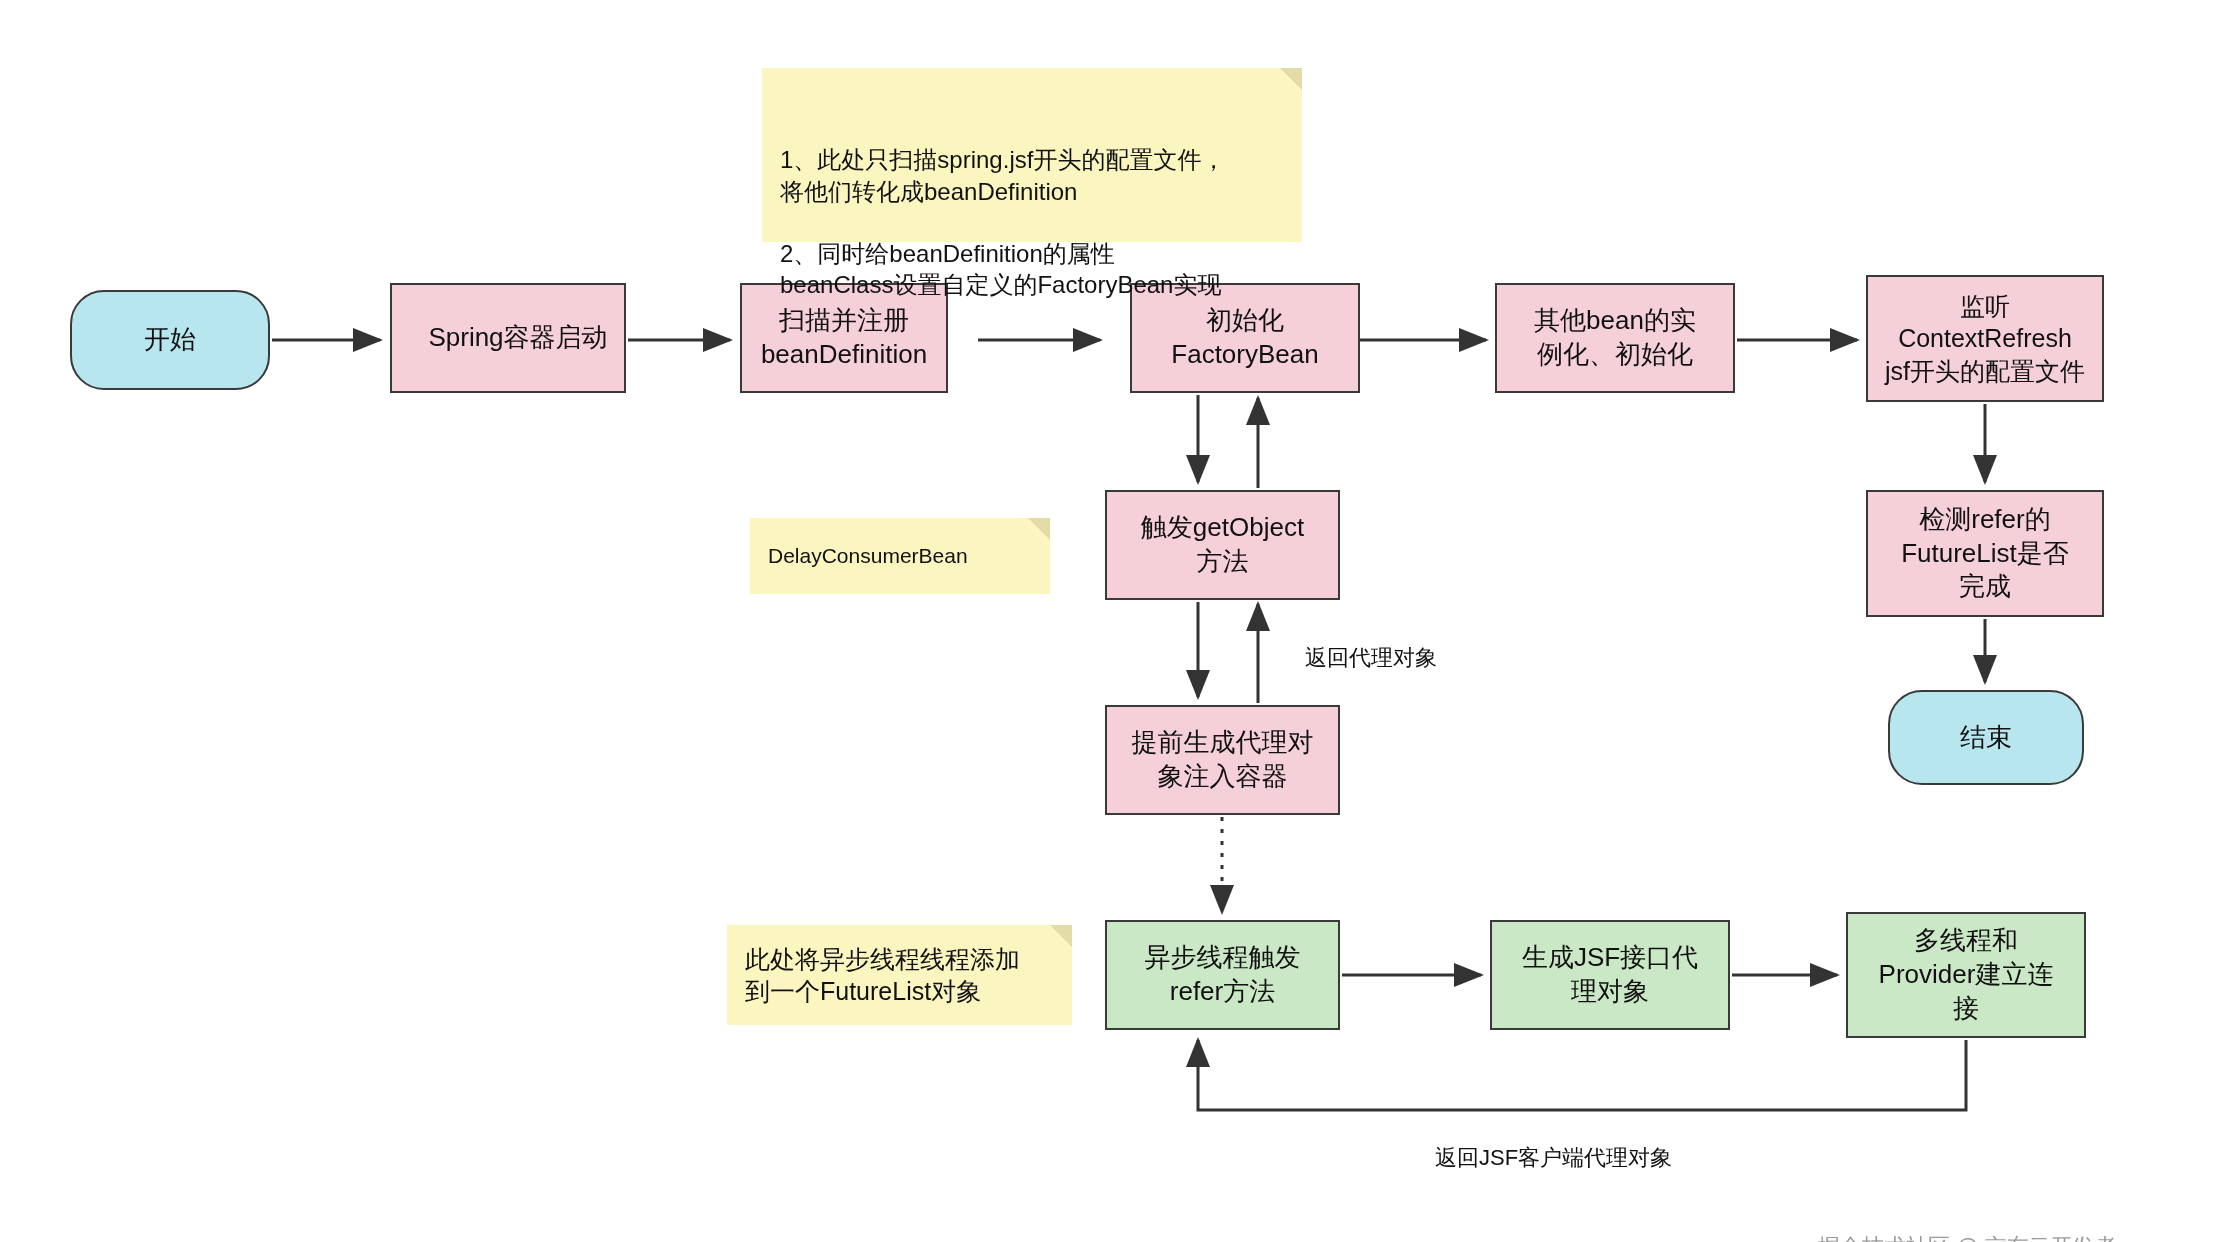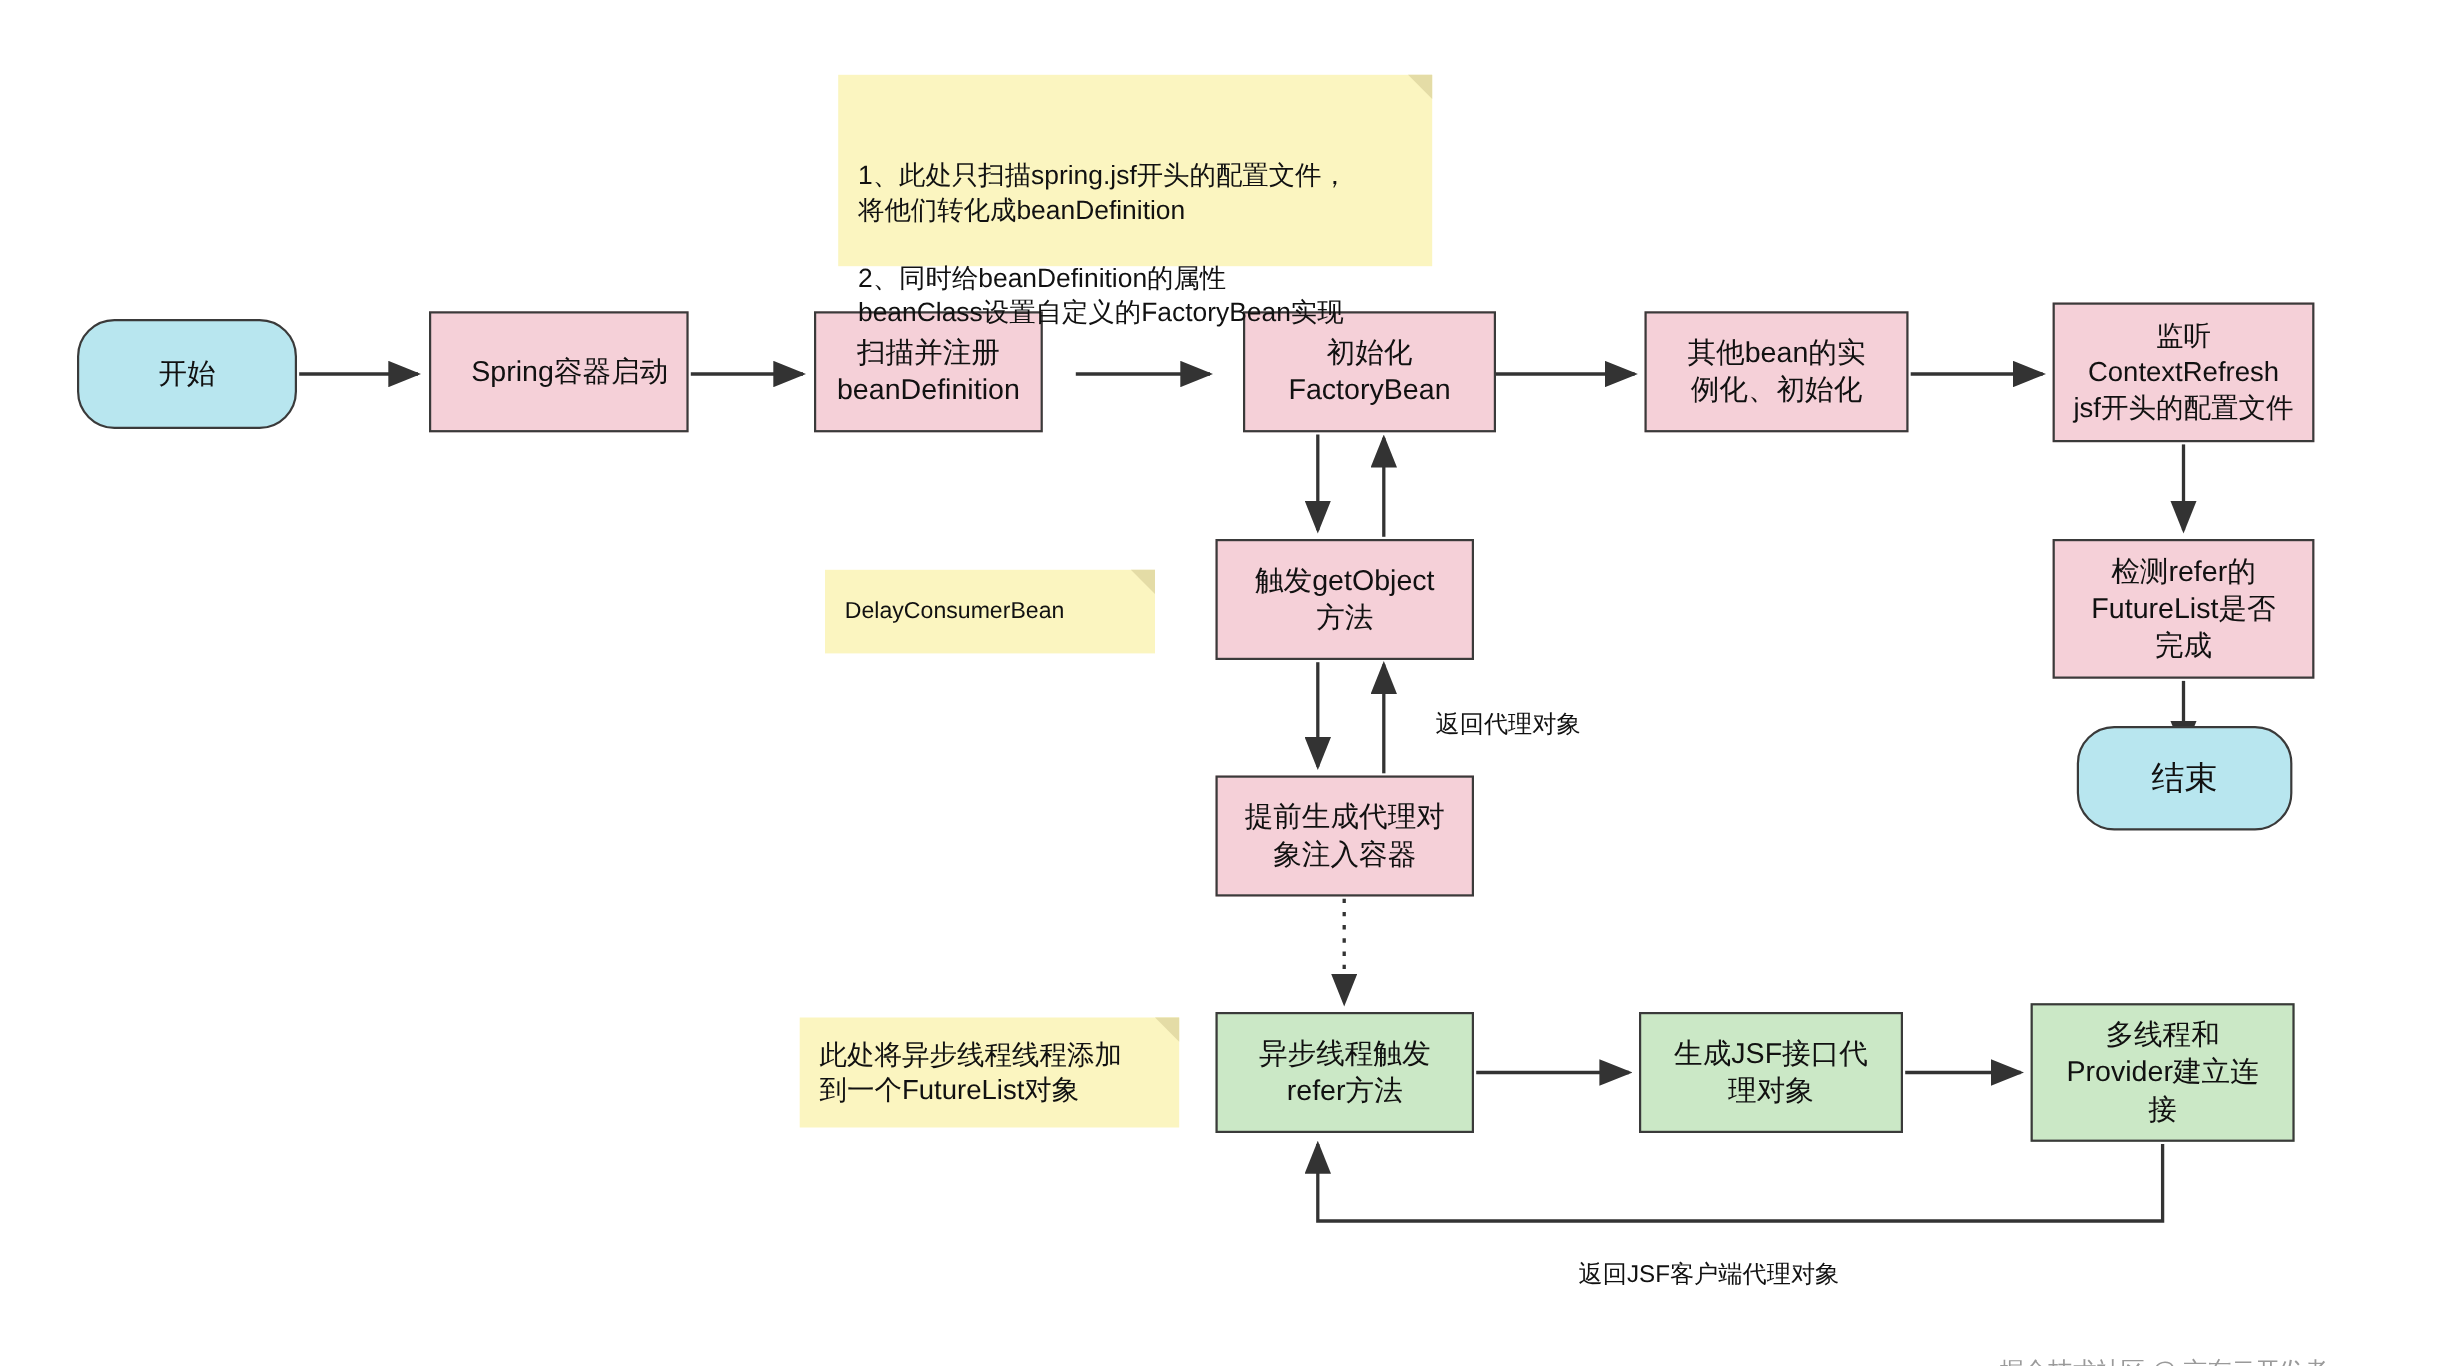--- a/index.html
+++ b/index.html
@@ -152,21 +152,21 @@
   <div class="node pink" style="left:1105px; top:490px; width:235px; height:110px; font-size:26px;">触发getObject
 方法</div>
 
   <div class="node pink" style="left:1866px; top:490px; width:238px; height:127px; font-size:26px;">检测refer的
 FutureList是否
 完成</div>
 
   <div class="node pink" style="left:1105px; top:705px; width:235px; height:110px; font-size:26px;">提前生成代理对
 象注入容器</div>
 
-  <div class="node blue" style="left:1888px; top:660px; width:196px; height:95px; font-size:30px;">结束</div>
+  <div class="node blue" style="left:1888px; top:690px; width:196px; height:95px; font-size:26px;">结束</div>
 
   <div class="node green" style="left:1105px; top:920px; width:235px; height:110px; font-size:26px;">异步线程触发
 refer方法</div>
 
   <div class="node green" style="left:1490px; top:920px; width:240px; height:110px; font-size:26px;">生成JSF接口代
 理对象</div>
 
   <div class="node green" style="left:1846px; top:912px; width:240px; height:126px; font-size:26px;">多线程和
 Provider建立连
 接</div>

